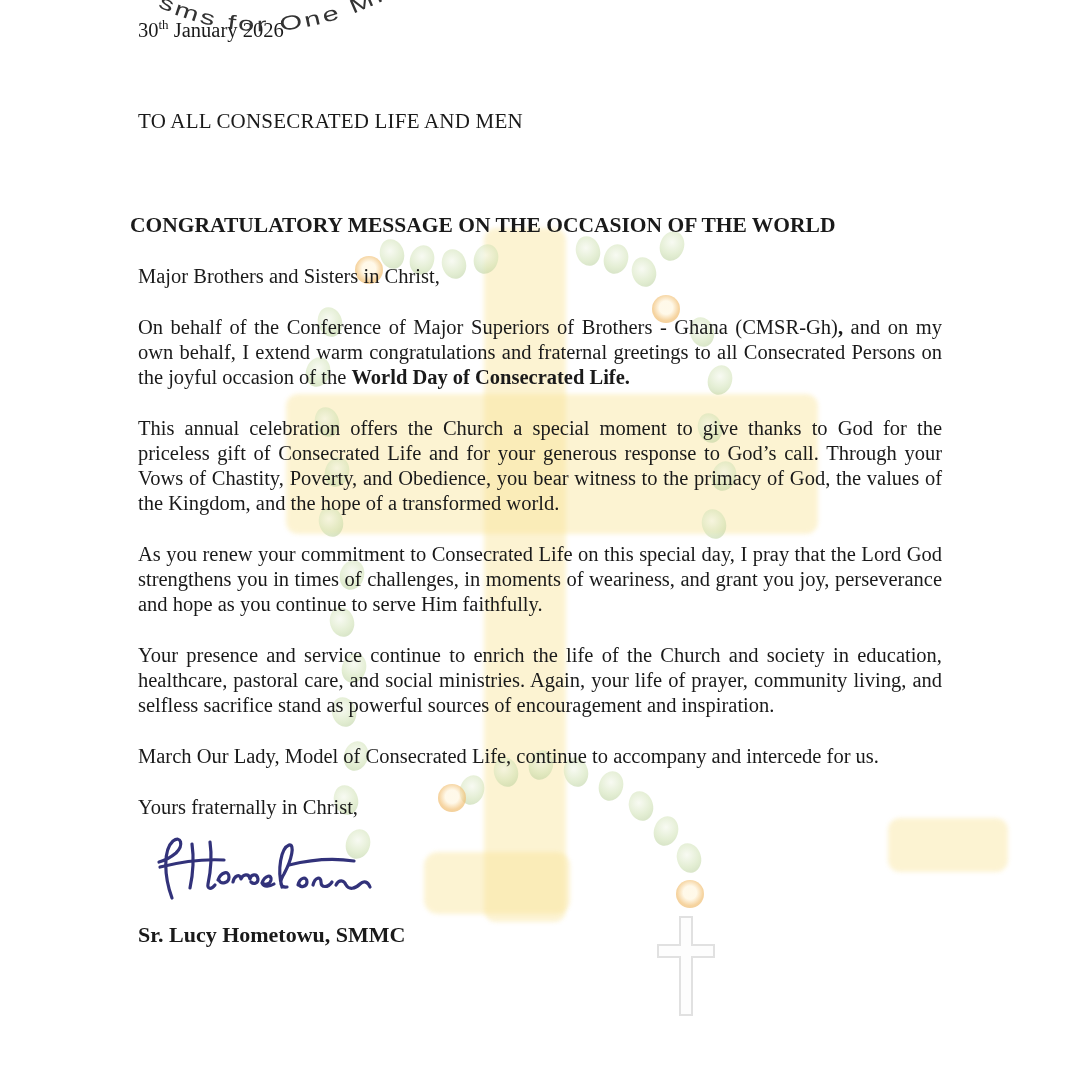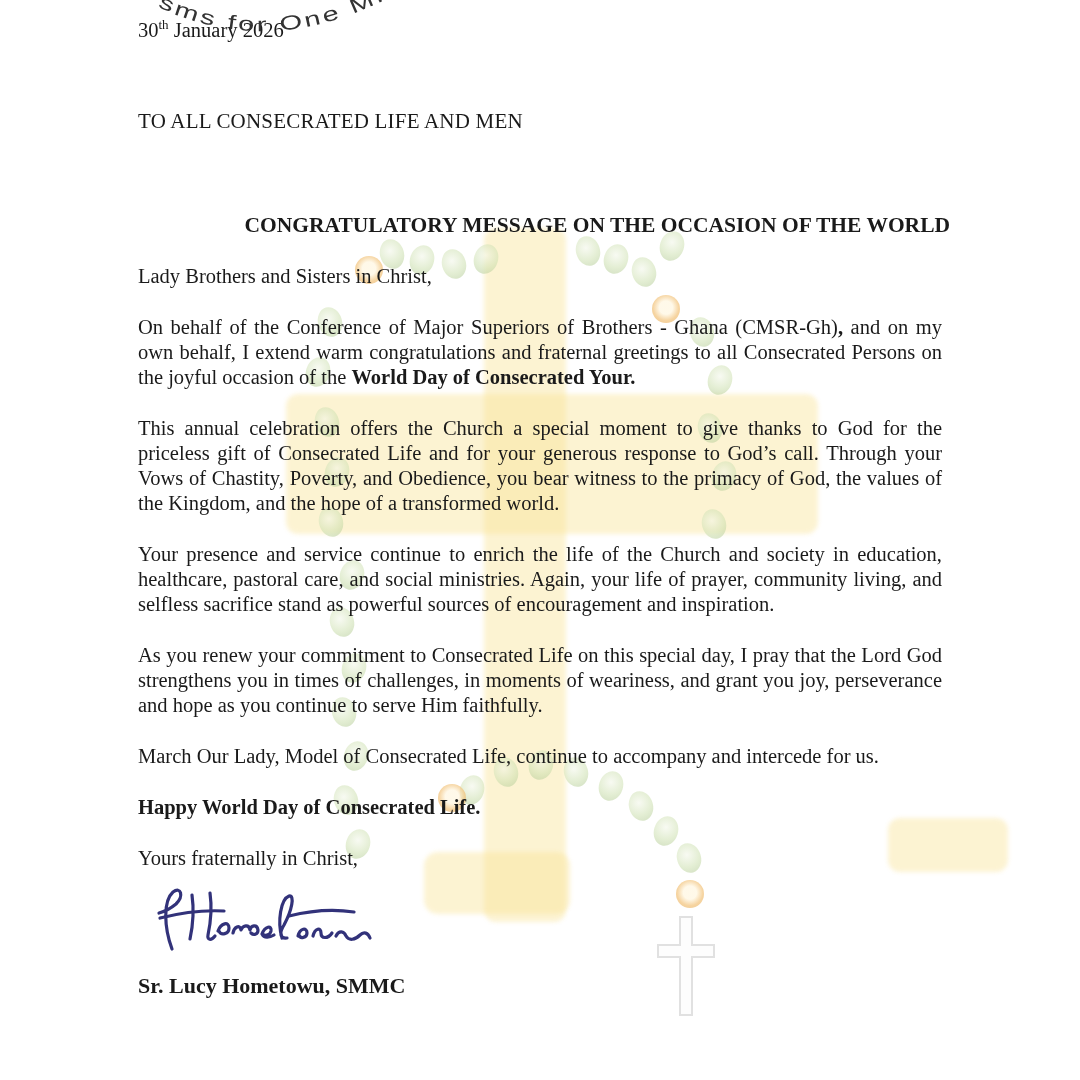--- a/index.html
+++ b/index.html
@@ -22,21 +22,21 @@
   .wm-crucifix{position:absolute;left:650px;top:913px;opacity:.85;}
   
   .logo-arc{position:absolute;left:126px;top:0;z-index:2;}
   .logo-arc text{font-family:"Liberation Sans", sans-serif;font-size:20px;fill:var(--logo-text,#333);letter-spacing:2px;}
   
   .content{position:relative;z-index:1;padding:10px 130px 0 130px;}
   .content p{margin:8px;font-size:20.5px;line-height:25px;}
   .date-line{margin-left:593px;font-size:22px;white-space:nowrap;}
   .date-line sup{font-size:13px;vertical-align:super;line-height:0;}
   .recipient{margin-top:66px !important;letter-spacing:.2px;font-size:21px !important;}
-  .title{margin:79px 0 0 0;text-align:right;font-size:21.5px;line-height:25px;font-weight:bold;}
+  .title{margin:79px 0 0 0;text-align:left;font-size:21.5px;line-height:25px;font-weight:bold;}
   .para{margin-top:26px !important;}
   .just{text-align:justify;}
   .bold{font-weight:bold;}
   b{font-weight:bold;}
   .signature{display:block;margin:12px 0 0 18px;}
   .signature path{fill:none;stroke:var(--signature-ink,#32327a);stroke-width:3.2;stroke-linecap:round;stroke-linejoin:round;}
   .signer{margin-top:14px !important;font-weight:bold;font-size:22px !important;}
 </style>
 </head>
 <body>
@@ -102,34 +102,33 @@
   </svg>
 
   <div class="content">
 
     <p class="date-line"><span>30</span><sup>th</sup><span> January 2026</span></p>
 
     <p class="recipient">TO ALL CONSECRATED LIFE AND MEN</p>
 
     <h1 class="title"><span>CONGRATULATORY MESSAGE ON THE OCCASION OF THE WORLD</span><br></h1>
 
-    <p class="para">Lady Brothers and Sisters in Christ,</p>
+    <p class="para">Major Brothers and Sisters in Christ,</p>
 
-    <p class="para just"><span>On behalf of the Conference of Major Superiors of Brothers - Ghana (CMSR-Gh)</span><b>,</b><span> and on my own behalf, I extend warm congratulations and fraternal greetings to all Consecrated Persons on the joyful occasion of the </span><b>World Day of Consecrated Your.</b></p>
+    <p class="para just"><span>On behalf of the Conference of Major Superiors of Brothers - Ghana (CMSR-Gh)</span><b>,</b><span> and on my own behalf, I extend warm congratulations and fraternal greetings to all Consecrated Persons on the joyful occasion of the </span><b>World Day of Consecrated Life.</b></p>
 
     <p class="para just">This annual celebration offers the Church a special moment to give thanks to God for the priceless gift of Consecrated Life and for your generous response to God’s call. Through your Vows of Chastity, Poverty, and Obedience, you bear witness to the primacy of God, the values of the Kingdom, and the hope of a transformed world.</p>
 
+    <p class="para just">As you renew your commitment to Consecrated Life on this special day, I pray that the Lord God strengthens you in times of challenges, in moments of weariness, and grant you joy, perseverance and hope as you continue to serve Him faithfully.</p>
+
     <p class="para just">Your presence and service continue to enrich the life of the Church and society in education, healthcare, pastoral care, and social ministries. Again, your life of prayer, community living, and selfless sacrifice stand as powerful sources of encouragement and inspiration.</p>
-
-    <p class="para just">As you renew your commitment to Consecrated Life on this special day, I pray that the Lord God strengthens you in times of challenges, in moments of weariness, and grant you joy, perseverance and hope as you continue to serve Him faithfully.</p>
 
 
     <p class="para">March Our Lady, Model of Consecrated Life, continue to accompany and intercede for us.</p>
 
-    <p class="para bold">Happy World Day of Consecrated Life.</p>
 
     <p class="para">Yours fraternally in Christ,</p>
 
     <svg class="signature" width="240" height="76" viewBox="0 0 240 76">
       <path d="M24 66 C16 44 15 18 25 9 C33 3 36 13 28 21 C22 26 15 29 11 30"></path>
       <path d="M12 35 C36 29 58 27 76 28"></path>
       <path d="M44 12 C46 26 45 42 42 56"></path>
       <path d="M62 10 C64 24 63 38 60 52 C59 57 63 58 67 53"></path>
       <path d="M70 48 C73 40 81 38 81 45 C81 51 73 53 71 48"></path>
       <path d="M85 50 C86 44 92 41 93 47 C95 42 101 41 102 47 C103 42 109 41 110 47 C110 51 106 53 103 50"></path>

